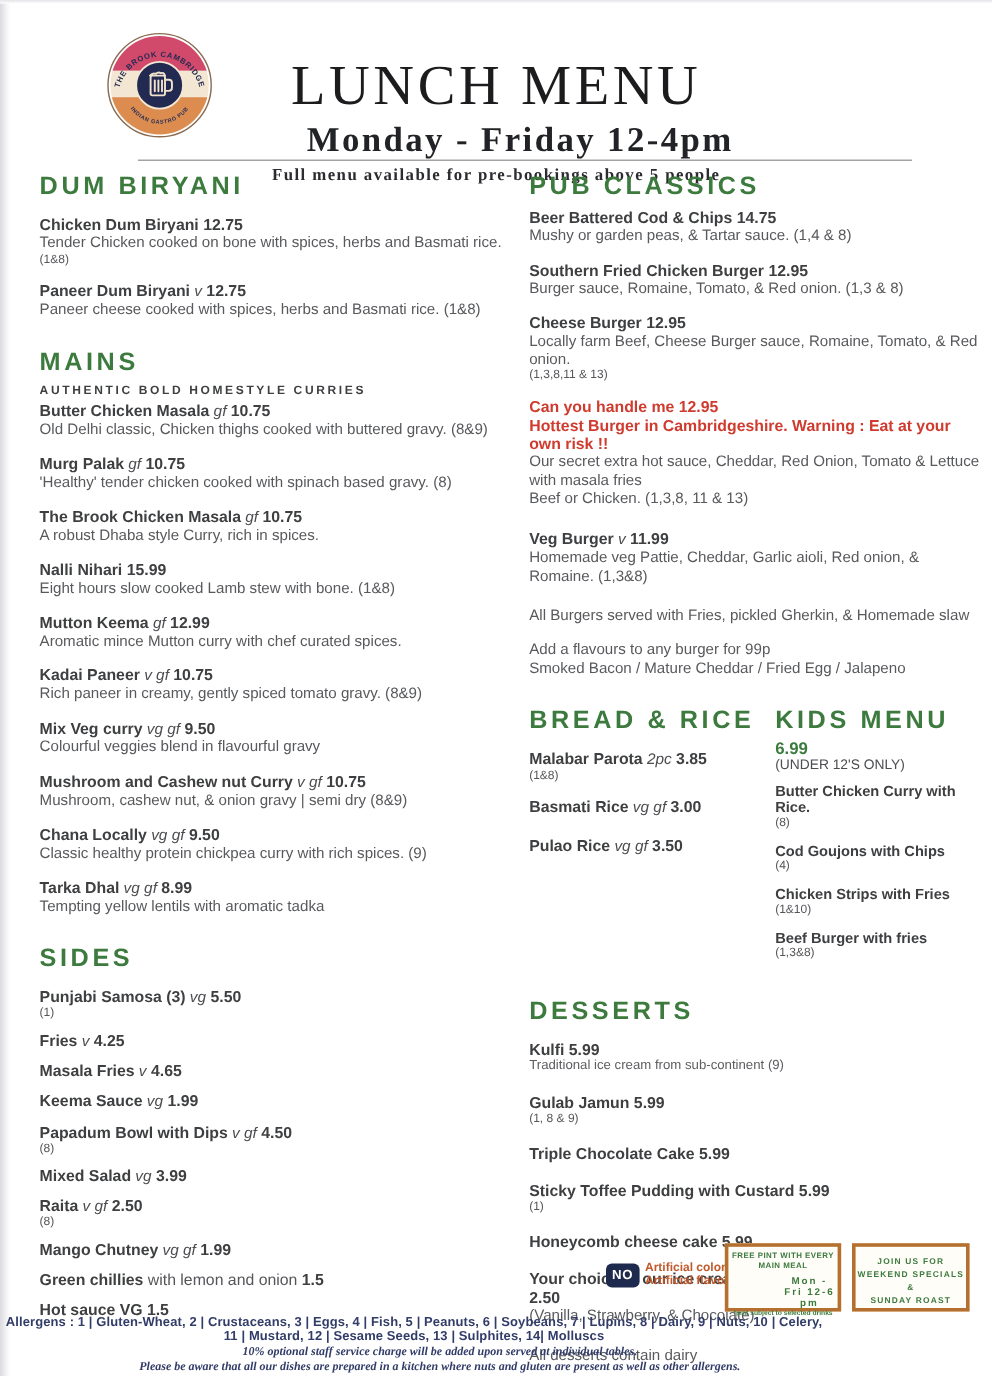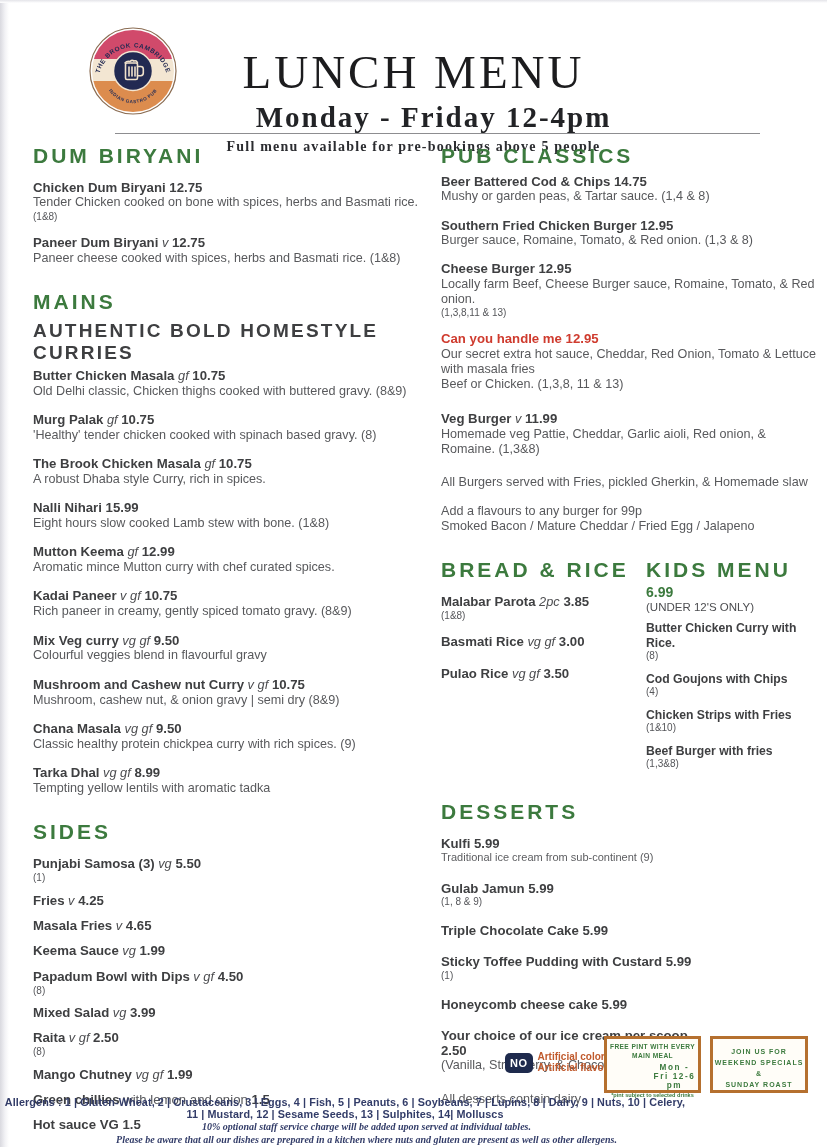--- a/index.html
+++ b/index.html
@@ -25,21 +25,21 @@
   .divider{position:absolute;left:115px;top:133px;width:645px;border-top:1.5px solid #8d8d90;}
 
   
   .col{position:absolute;top:144px;}
   .col-left{left:33px;width:398px;}
   .col-right{left:441px;width:376px;}
 
   .section{margin-bottom:24px;}
   .section h2{margin:0 0 12px;font-size:21px;font-weight:700;color:#3c7a3e;
     letter-spacing:3px;}
-  .section .sub-heading{margin:-6px 0 4px;font-size:19px;font-weight:700;
+  .section .sub-heading{margin:-6px 0 4px;font-size:10px;font-weight:700;
     color:#3e3f41;letter-spacing:2.2px;}
 
   .item{margin-bottom:13px;}
   .item p{margin:0;}
   .item-line{font-size:13.2px;font-weight:700;color:#3e3f41;line-height:1.16;}
   .item-line .name-plain{font-weight:400;color:#55565a;}
   .item-line .tags{font-weight:400;font-style:italic;color:#4c4d50;font-size:12.8px;}
   .item-line .price{font-weight:700;}
   .item-line.red,.warning{color:#cf3b2e;}
   .warning{font-size:13.2px;font-weight:700;line-height:1.16;margin:0;}
@@ -172,21 +172,21 @@
         </div>
         <div class="item">
           <p class="item-line"><span class="item-name">Mix Veg curry</span><span class="tags"> vg  gf</span><span class="price"> 9.50</span></p>
           <p class="desc">Colourful veggies blend in flavourful gravy</p>
         </div>
         <div class="item">
           <p class="item-line"><span class="item-name">Mushroom and Cashew nut  Curry</span><span class="tags"> v gf</span><span class="price"> 10.75</span></p>
           <p class="desc">Mushroom, cashew nut, &amp; onion gravy | semi dry (8&amp;9)</p>
         </div>
         <div class="item">
-          <p class="item-line"><span class="item-name">Chana Masala</span><span class="tags"> vg gf</span><span class="price"> 9.50</span></p>
+          <p class="item-line"><span class="item-name">Chana Locally</span><span class="tags"> vg gf</span><span class="price"> 9.50</span></p>
           <p class="desc">Classic healthy protein chickpea curry with rich spices. (9)</p>
         </div>
         <div class="item">
           <p class="item-line"><span class="item-name">Tarka Dhal</span><span class="tags"> vg gf</span><span class="price"> 8.99</span></p>
           <p class="desc">Tempting yellow lentils with aromatic tadka</p>
         </div>
       </div>
   </div>
   <div class="section">
     <h2>SIDES</h2>
@@ -240,20 +240,21 @@
           <p class="item-line"><span class="item-name">Southern Fried Chicken Burger</span><span class="price"> 12.95</span></p>
           <p class="desc">Burger sauce, Romaine, Tomato, &amp; Red onion. (1,3 &amp; 8)</p>
         </div>
         <div class="item" style="margin-top: 5px;">
           <p class="item-line"><span class="item-name">Cheese Burger</span><span class="price"> 12.95</span></p>
           <p class="desc">Locally farm Beef, Cheese Burger sauce, Romaine, Tomato, &amp; Red onion.</p>
           <p class="note">(1,3,8,11 &amp; 13)</p>
         </div>
         <div class="item" style="margin-top: 8px;">
           <p class="item-line red"><span class="item-name">Can you handle me</span><span class="price"> 12.95</span></p>
+          <p class="warning">Hottest Burger in Cambridgeshire. Warning : Eat at your own risk !!</p>
           <p class="desc">Our secret extra hot sauce, Cheddar, Red Onion, Tomato &amp; Lettuce with masala fries</p>
           <p class="desc">Beef or Chicken. (1,3,8, 11 &amp; 13)</p>
         </div>
         <div class="item" style="margin-top: 18px;">
           <p class="item-line"><span class="item-name">Veg Burger</span><span class="tags"> v</span><span class="price"> 11.99</span></p>
           <p class="desc">Homemade veg Pattie, Cheddar, Garlic aioli, Red onion, &amp; Romaine. (1,3&amp;8)</p>
         </div>
         <div class="item" style="margin-top: 18px;">
           <p class="desc">All Burgers served with Fries, pickled Gherkin, &amp; Homemade slaw</p>
         </div>

